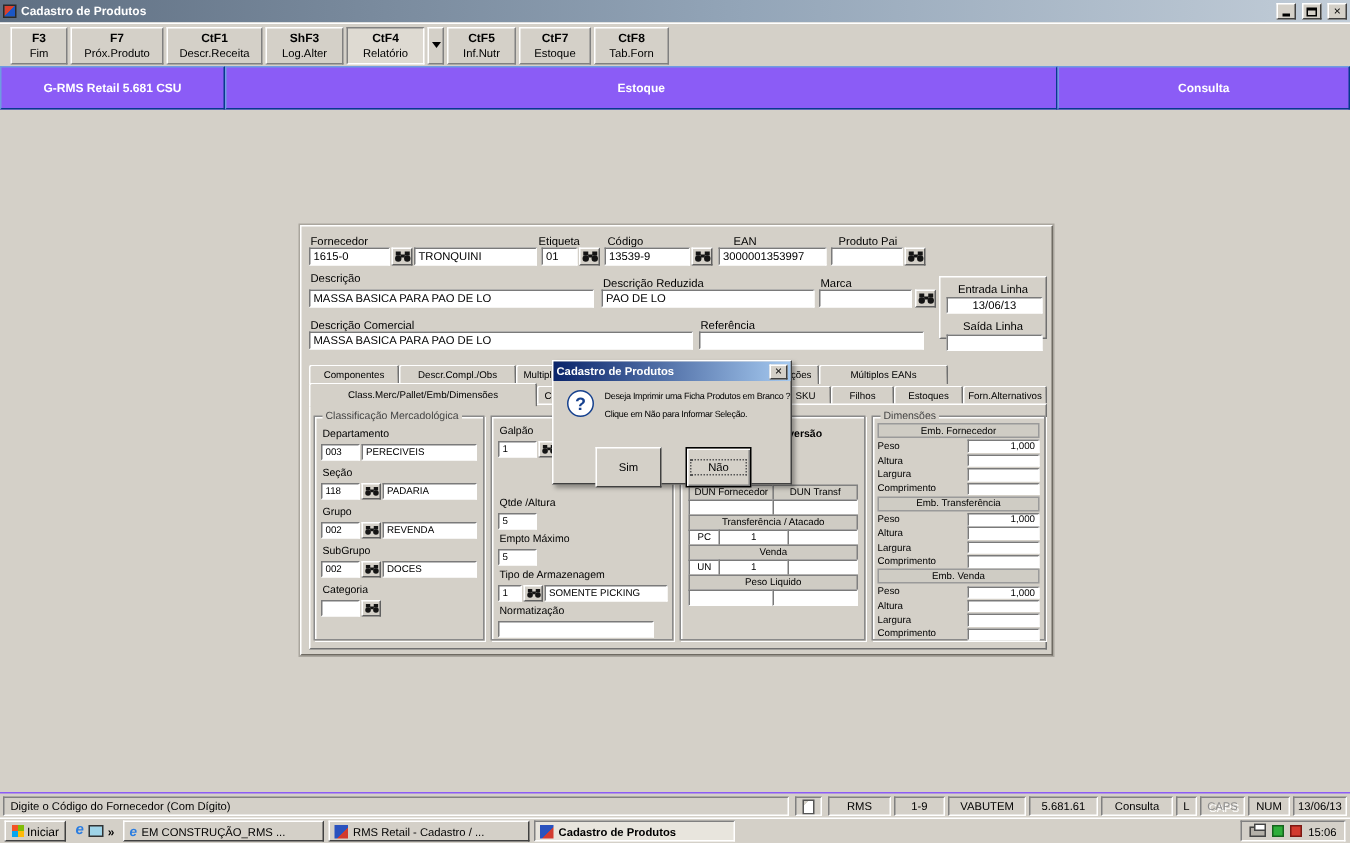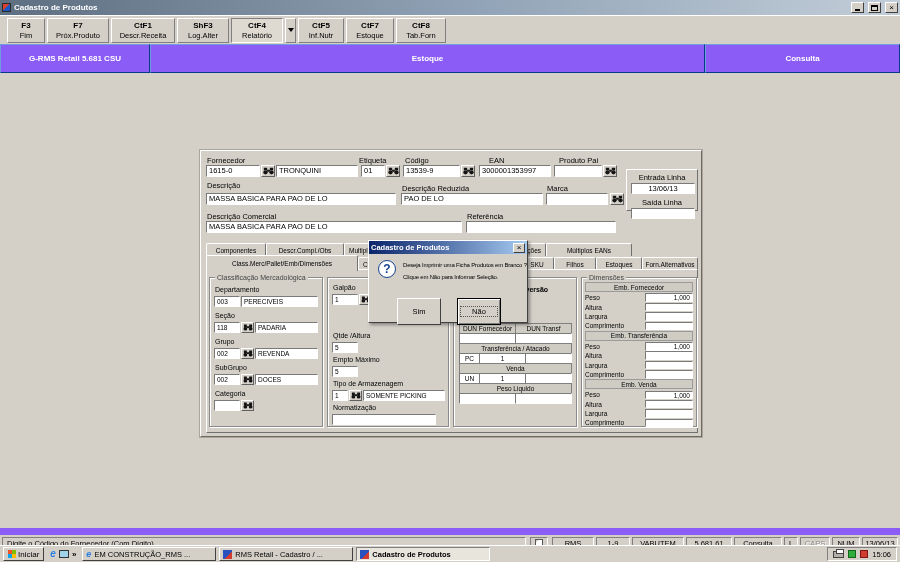--- a/index.html
+++ b/index.html
@@ -76,21 +76,21 @@
   .dlg-title{height:13px;background:linear-gradient(90deg,#0a246a,#a6caf0);display:flex;align-items:center;padding:0 2px;color:#fff;font-size:7.5px;font-weight:bold}
   .dlg-title span{flex:1;white-space:nowrap}
   .dlg-close{width:12px;height:10px;background:#d4d0c8;border:1px solid;border-color:#fff #404040 #404040 #fff;font-size:8px;line-height:7px;display:flex;align-items:center;justify-content:center;padding:0}
   .qicon{position:absolute;left:9px;top:19px;width:18px;height:18px;border-radius:50%;background:#fff;border:1px solid #16418e;color:#16418e;font-weight:bold;font-size:12px;display:flex;align-items:center;justify-content:center}
   .dlg-line{position:absolute;left:34px;font-size:6px;letter-spacing:-0.2px;white-space:nowrap}
   .dlg-btn{position:absolute;top:57px;width:44px;height:27px;background:#d4d0c8;border:1px solid;border-color:#fff #404040 #404040 #fff;font-size:7.5px;padding:0}
   .dlg-btn.default{border:1px solid #000;box-shadow:inset 1px 1px 0 #fff,inset -1px -1px 0 #808080}
   .focusring{display:block;margin:1px 2px;border:1px dotted #555;font-size:7.5px;line-height:9px}
 
   
-  .statusbar{position:absolute;left:0;top:528px;width:900px;height:17px;background:#d4d0c8;border-top:7px solid #8b5cf6}
+  .statusbar{position:absolute;left:0;top:528px;width:900px;height:17px;background:#d4d0c8;border-top:1px solid #8b5cf6}
   .sseg{position:absolute;top:2px;height:13px;border:1px solid;border-color:#808080 #fff #fff #808080;font-size:7.5px;display:flex;align-items:center;justify-content:center;padding:0 2px;white-space:nowrap;overflow:hidden}
   .sseg.msg{justify-content:flex-start;padding-left:4px}
   .dis{color:#8d8d8d;text-shadow:1px 1px 0 #fff}
   .doc-icon{width:8px;height:10px;background:linear-gradient(135deg,#d4d0c8 2px,#fff 2px);border:1px solid #555}
 
   
   .taskbar{position:absolute;left:0;top:545px;width:900px;height:17px;background:#d4d0c8;border-top:1px solid #fff;display:flex;align-items:center;padding:0 3px;gap:3px}
   .startbtn{height:14px;background:#d4d0c8;border:1px solid;border-color:#fff #404040 #404040 #fff;display:flex;align-items:center;gap:2px;font-size:8px;font-weight:normal;padding:0 4px}
   .flag{width:8px;height:8px;background:linear-gradient(#f35325,#f35325) 0 0/4px 4px no-repeat,linear-gradient(#81bc06,#81bc06) 4px 0/4px 4px no-repeat,linear-gradient(#05a6f0,#05a6f0) 0 4px/4px 4px no-repeat,linear-gradient(#ffba08,#ffba08) 4px 4px/4px 4px no-repeat}
   .ql{display:flex;align-items:center;gap:3px;padding:0 3px}
@@ -220,21 +220,21 @@
   <span class="lbl" style="left:346px;top:33px">Marca</span>
   <div class="fld" style="left:345px;top:42px;width:62px"></div>
   <button class="lkp" style="left:409px;top:42px">
       <svg class="bn" width="11" height="8" viewBox="0 0 16 12">
         <path d="M1 1h5v4H1zM10 1h5v4h-5zM6 4h4v3H6z"></path>
         <circle cx="3.5" cy="8" r="3.2"></circle>
         <circle cx="12.5" cy="8" r="3.2"></circle>
       </svg>
     </button>
 
-  <div class="infobox" style="left:425px;top:18px;width:72px;height:42px">
+  <div class="infobox" style="left:425px;top:33px;width:72px;height:42px">
     <span class="lbl ictr" style="left:0;top:3px">Entrada Linha</span>
     <div class="fld ctr" style="left:4px;top:13px;width:64px;height:11px">13/06/13</div>
     <span class="lbl ictr" style="left:0;top:28px">Saída Linha</span>
     <div class="fld ctr" style="left:4px;top:38px;width:64px;height:11px"></div>
   </div>
 
   <span class="lbl" style="left:6px;top:61px">Descrição Comercial</span>
   <div class="fld" style="left:5px;top:70px;width:256px">MASSA BASICA PARA PAO DE LO</div>
   <span class="lbl" style="left:266px;top:61px">Referência</span>
   <div class="fld" style="left:265px;top:70px;width:150px"></div>

